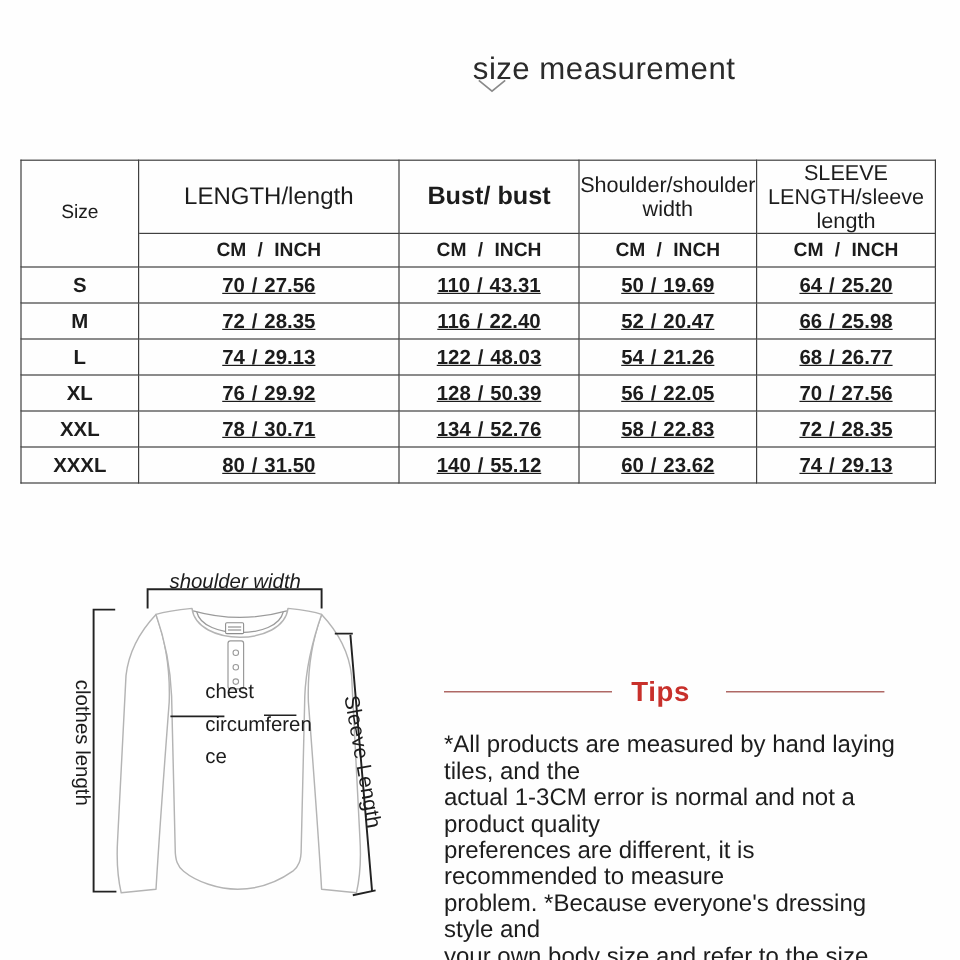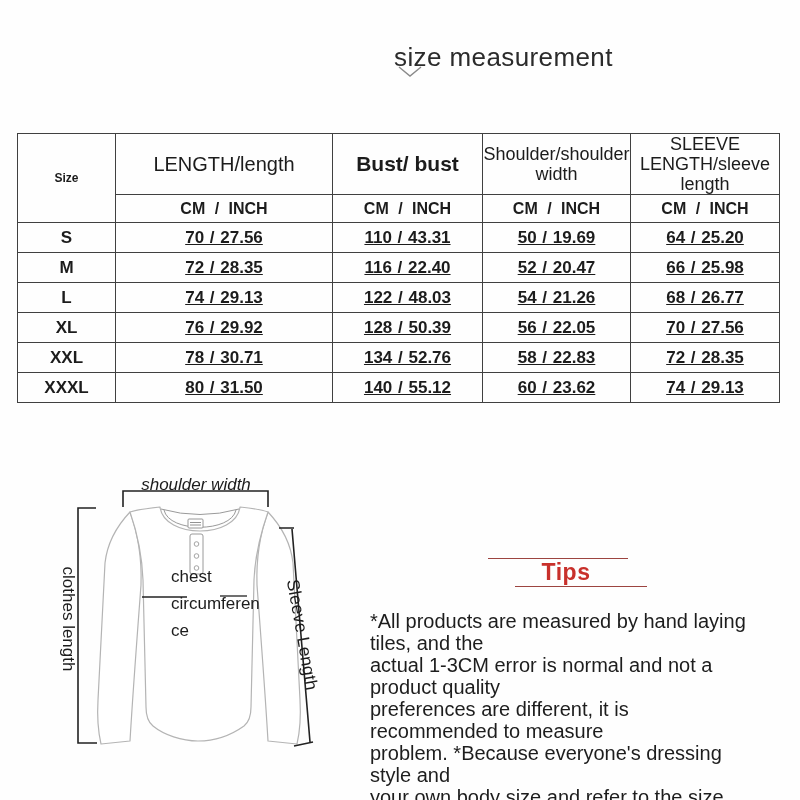--- a/index.html
+++ b/index.html
@@ -21,21 +21,21 @@
     position:absolute;left:17px;top:133px;
     border-collapse:collapse;table-layout:fixed;width:762px;
   }
   .size-table td,.size-table th{
     border:1px solid #404040;text-align:center;vertical-align:middle;
     padding:0;overflow:hidden;
   }
   .col-size{width:98px;} .col-length{width:217px;} .col-bust{width:150px;}
   .col-shoulder{width:148px;} .col-sleeve{width:149px;}
   .hrow1{height:30px;} .hrow2{height:28px;} .brow{height:30px;}
-  .th-size{font-size:12px;font-weight:bold;}
+  .th-size{font-size:16px;font-weight:normal;}
   .th-length{font-size:20px;font-weight:normal;}
   .th-bust{font-size:21px;font-weight:bold;}
   .th-small{
     font-size:18px;font-weight:normal;text-align:left;
     padding:1px 2px 0 5px;line-height:1.12;vertical-align:middle;
   }
   .th-unit{font-size:16px;font-weight:bold;word-spacing:5px;}
   .td-sizeval{font-size:17px;font-weight:bold;}
   .td-val{font-size:17px;font-weight:bold;word-spacing:1px;text-decoration:underline;}
 
@@ -52,21 +52,21 @@
     left:228px;top:168px;width:145px;height:24px;text-align:center;
     font-size:17.5px;transform:rotate(80deg);
   }
   .lbl-chest{
     left:171px;top:108px;width:93px;line-height:27px;
     overflow-wrap:break-word;
   }
 
   
   .tips{position:absolute;left:370px;top:558px;width:392px;}
-  .tips-head{display:flex;align-items:center;height:36px;flex-direction:column;}
+  .tips-head{display:flex;align-items:center;height:36px;}
   .tips-line{height:0;border-top:1.5px solid #9c4440;}
   .tips-line.l{width:140px;margin-right:16px;}
   .tips-line.r{width:132px;margin-left:30px;}
   .tips-title{
     color:#c8302b;font-size:23px;font-weight:bold;letter-spacing:.5px;
     white-space:nowrap;
   }
   .tips-body{margin-top:16px;color:#1d1d1d;font-size:20px;line-height:22px;}
 </style>
 </head>

